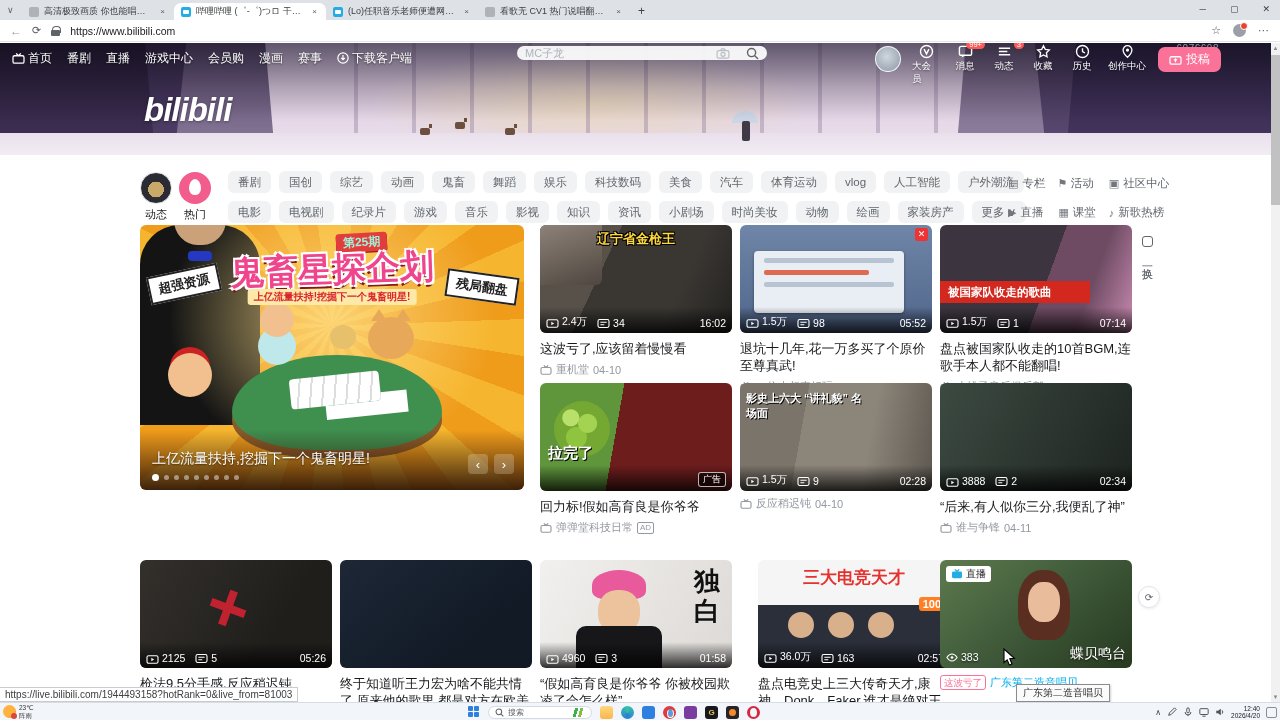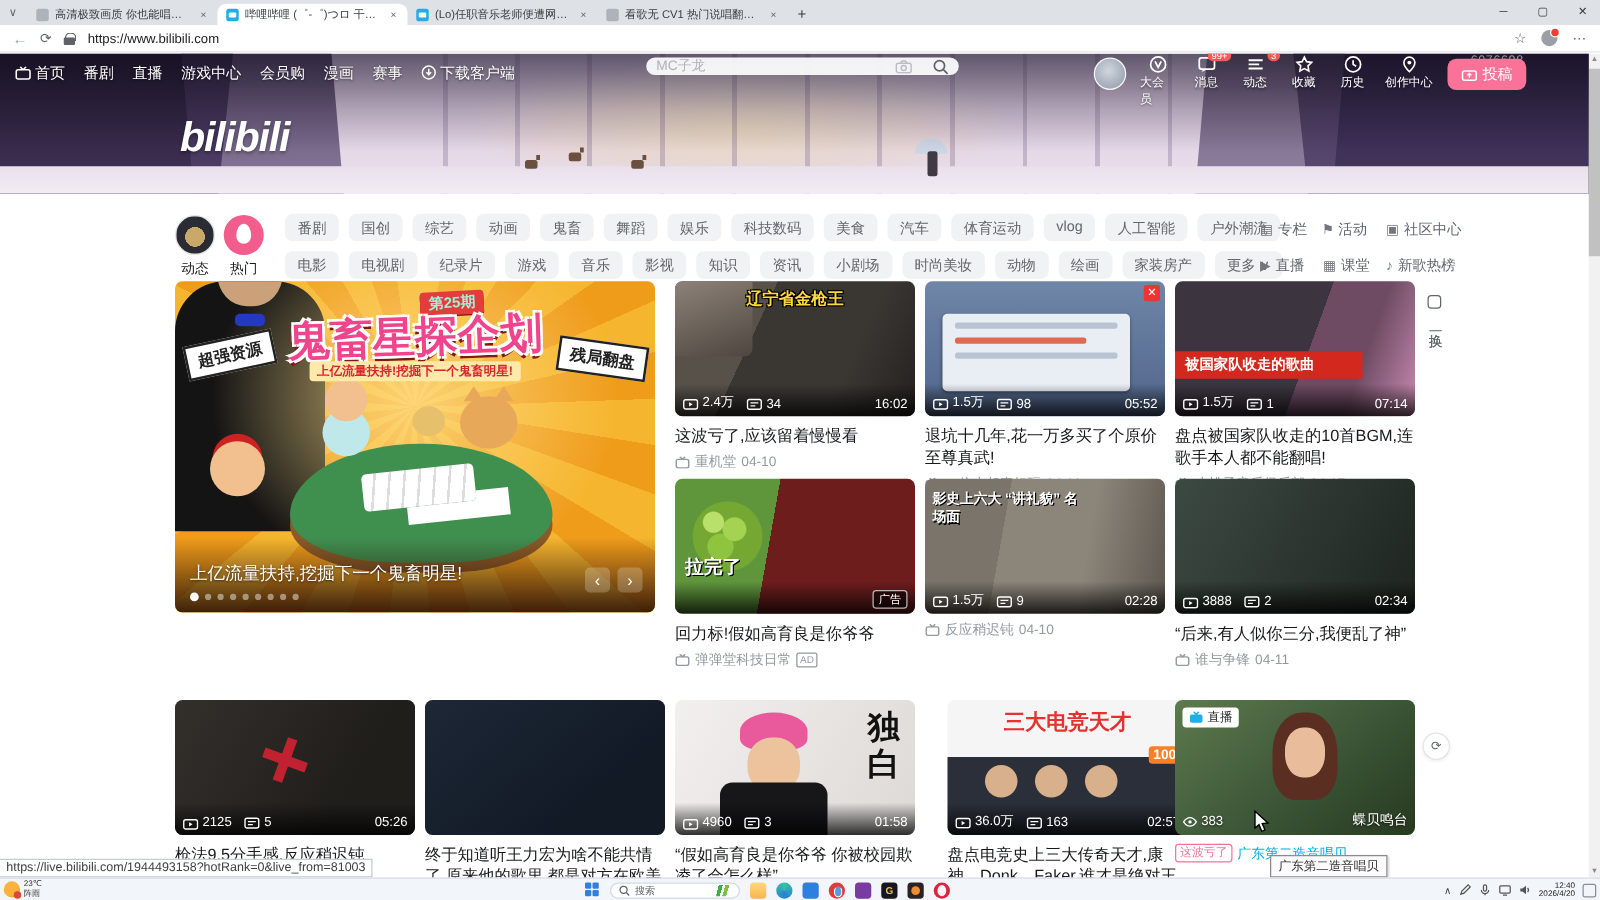--- a/index.html
+++ b/index.html
@@ -163,21 +163,21 @@
   .ov-dubai { position:absolute; right:10px; top:6px; width:30px; color:#111; font-size:26px; font-weight:900; line-height:30px; text-align:center; }
   .th-esport { background:linear-gradient(180deg,#f5f5f5 0 42%,#2a2f3a 42%); }
   .ov-esport { position:absolute; left:0; right:0; top:6px; text-align:center; color:#e5322e; font-size:17px; font-weight:900; }
   .esp-heads { position:absolute; left:30px; top:52px; display:flex; gap:14px; }
   .esp-heads b { width:26px; height:26px; border-radius:50%; background:#d9b08c; }
   .th-live { background:radial-gradient(circle at 55% 35%,#d8a98a 0 18%,transparent 19%),linear-gradient(140deg,#5d7a4e,#3c5637 55%,#27391f); }
   .livehair { position:absolute; left:78px; top:10px; width:52px; height:70px; background:#5a2f22; border-radius:45% 45% 35% 35%; }
   .liveface { position:absolute; left:88px; top:22px; width:32px; height:40px; background:#e9bd9c; border-radius:45%; }
   .live-chip { position:absolute; left:6px; top:6px; background:#fff; border-radius:3px; display:flex; align-items:center; gap:3px; font-size:10px; color:#18191c; padding:1px 5px; }
   .live-viewers { position:absolute; left:6px; bottom:5px; color:#fff; font-size:10.5px; display:flex; gap:3px; align-items:center; text-shadow:0 1px 2px rgba(0,0,0,.7); }
-  .live-corner { position:absolute; right:6px; bottom:5px; color:#fff; font-size:11px; text-shadow:0 1px 2px rgba(0,0,0,.7); }
+  .live-corner { position:absolute; right:6px; bottom:5px; color:#fff; font-size:14px; text-shadow:0 1px 2px rgba(0,0,0,.7); }
   .live-line { margin-top:7px; display:flex; align-items:center; gap:4px; font-size:11px; white-space:nowrap; }
   .live-tag { color:#fb7299; border:1px solid #fb7299; border-radius:3px; font-size:9.5px; padding:0 3px; line-height:13px; }
   .live-link { color:#00aeec; overflow:hidden; text-overflow:ellipsis; max-width:130px; }
 
   
   #vertical-refresh { position:absolute; left:1139px; top:236px; width:16px; color:#61666d; font-size:11px; text-align:center; line-height:13px; }
   #vertical-refresh .vr-ico { display:block; margin:0 auto 3px; width:11px; height:11px; border:1.3px solid #61666d; border-radius:3px; }
   #round-refresh { position:absolute; left:1138px; top:586px; width:22px; height:22px; border:1px solid #e3e5e7; border-radius:50%; background:#fff; color:#61666d; display:flex; align-items:center; justify-content:center; font-size:10px; box-shadow:0 1px 3px rgba(0,0,0,.08); }
 
   

